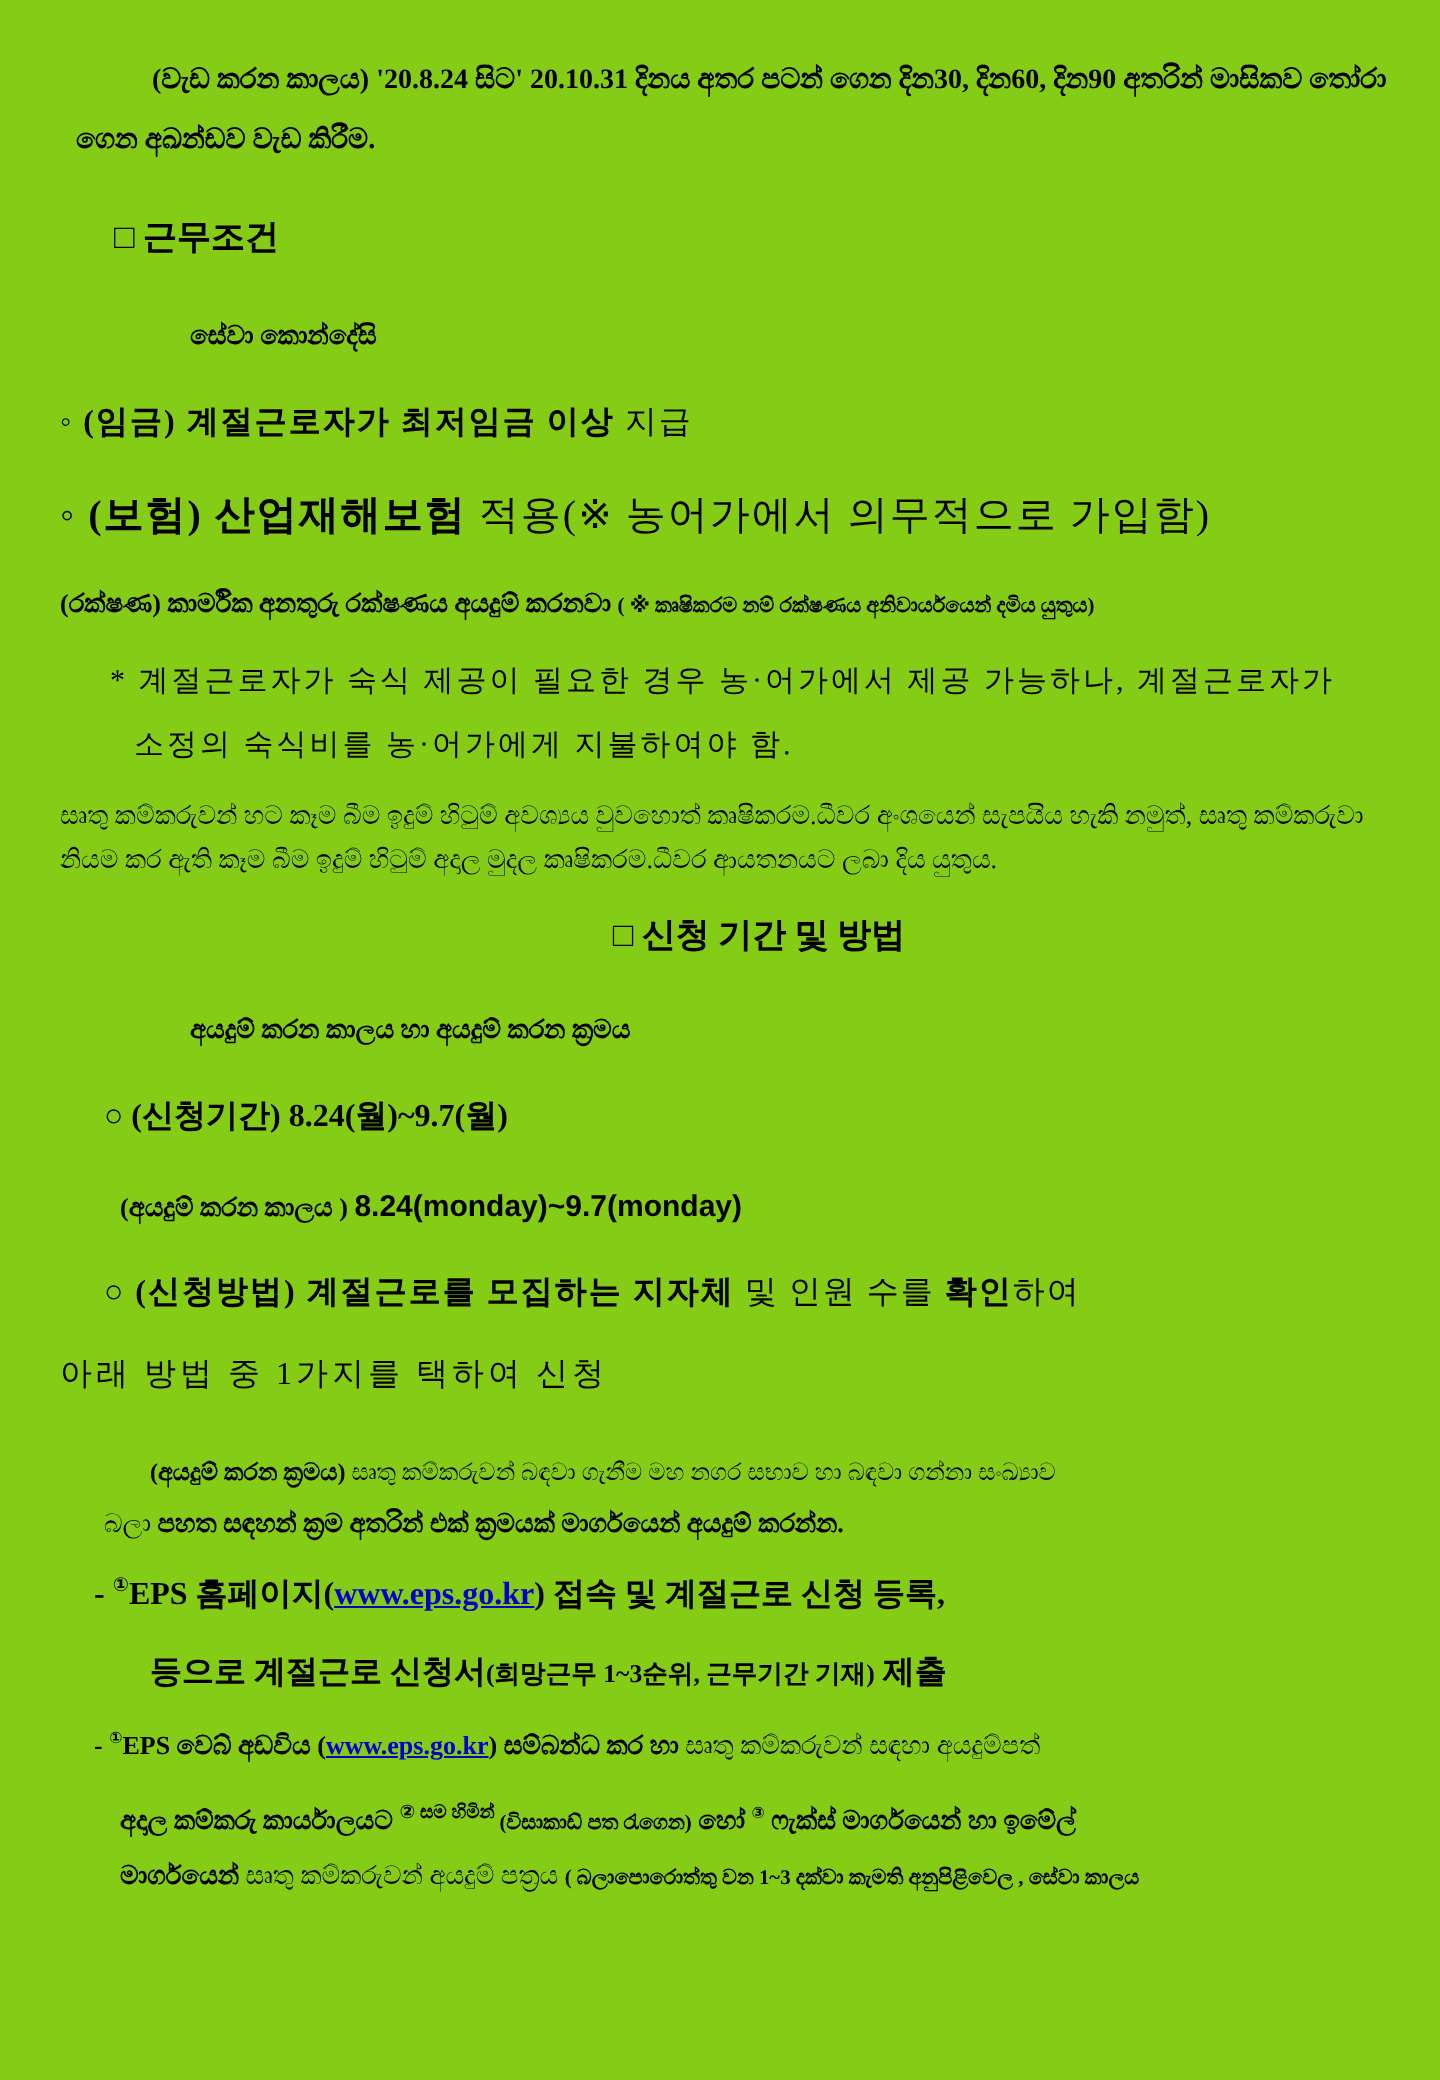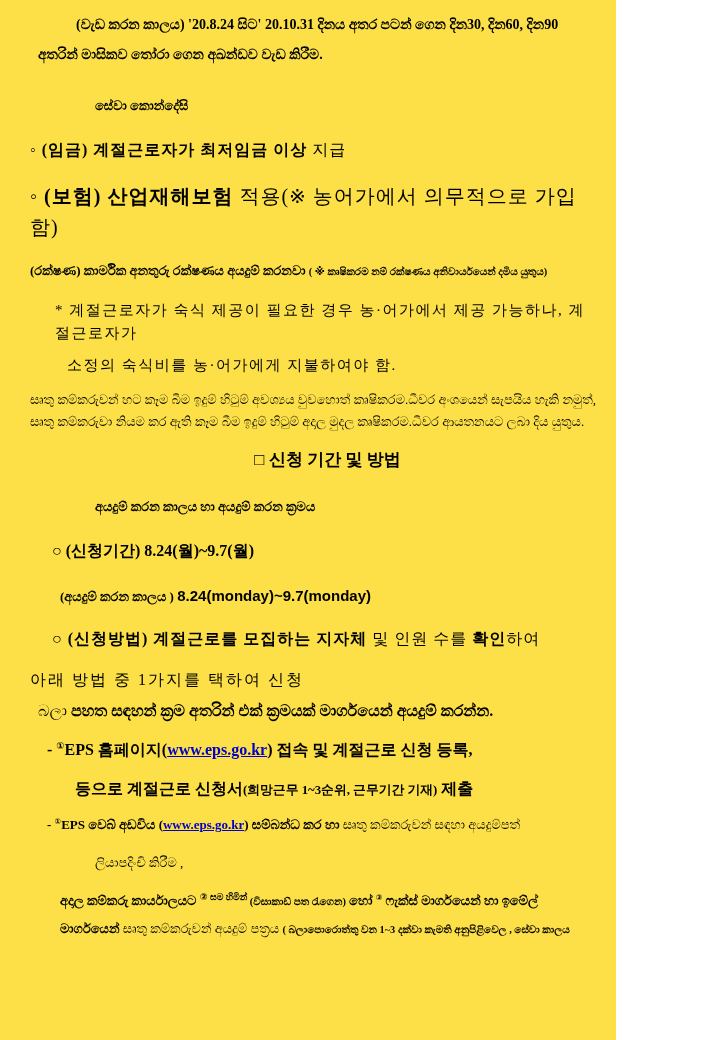--- a/index.html
+++ b/index.html
@@ -3,26 +3,26 @@
 <meta charset="utf-8">
 <style>
   html,body{margin:0;padding:0;}
   body{
     background:#ffffff;
     font-family:"Liberation Serif","DejaVu Sans",serif;
     color:#000000;
   }
   .page{
     position:relative;
-    width:616px;
+    width:720px;
     height:1040px;
-    background:#fde047;
+    background:#84cc16;
     overflow:hidden;
     box-sizing:border-box;
-    padding-top:0;
+    padding-top:16px;
   }
   .line{
     display:block;
     margin-right:18px;
     line-height:1.55;
     word-break:break-word;
   }
   
   .s-r{font-weight:400;}
   .s-b{font-weight:700;}
@@ -31,34 +31,35 @@
   .s-ps{font-weight:700;font-size:0.72em;vertical-align:super;}
   .s-sb{font-weight:700;font-size:0.80em;}
   .s-d{font-weight:700;font-size:15px;font-family:"Liberation Sans",sans-serif;}
 </style>
 </head>
 <body>
 
 <div class="page">
   <div>
       <div class="line" style="margin-left: 38px; margin-top: 10px; font-size: 14px; line-height: 30px; text-indent: 38px;"><span class="s-b">(වැඩ කරන කාලය)  '20.8.24 සිට' 20.10.31 දිනය අතර පටන් ගෙන දින30, දින60, දින90 අතරින් මාසිකව තෝරා ගෙන අඛන්ඩව වැඩ කිරීම.</span></div>
+      <div class="line" style="margin-left: 57px; margin-top: 20px; font-size: 17px;"><span class="s-b">□ 근무조건</span></div>
       <div class="line" style="margin-left: 95px; margin-top: 26px; font-size: 13px;"><span class="s-b">සේවා කොන්දේසි</span></div>
       <div class="line" style="margin-left: 30px; margin-top: 22px; font-size: 16px; letter-spacing: 1px;"><span class="s-r">◦ </span><span class="s-b">(임금) 계절근로자가 최저임금 이상</span><span class="s-r"> 지급</span></div>
       <div class="line" style="margin-left: 30px; margin-top: 18px; font-size: 20px; letter-spacing: 1px;"><span class="s-r">◦ </span><span class="s-b">(보험) 산업재해보험</span><span class="s-r"> 적용(※ 농어가에서 의무적으로 가입함)</span></div>
       <div class="line" style="margin-left: 30px; margin-top: 18px; font-size: 13px;"><span class="s-b">(රක්ෂණ) කාර්මික අනතුරු රක්ෂණය අයදුම් කරනවා </span><span class="s-sb">( ※ කෘෂිකරම නම් රක්ෂණය අනිවාර්යයෙන් දමිය යුතුය)</span></div>
       <div class="line" style="margin-left: 55px; margin-top: 18px; font-size: 15px; letter-spacing: 1.5px;"><span class="s-r">* 계절근로자가 숙식 제공이 필요한 경우 농·어가에서 제공 가능하나, 계절근로자가</span></div>
       <div class="line" style="margin-left: 67px; margin-top: 8px; font-size: 15px; letter-spacing: 1.5px;"><span class="s-r">소정의 숙식비를 농·어가에게 지불하여야 함.</span></div>
       <div class="line" style="margin-left: 30px; margin-top: 12px; font-size: 13px; line-height: 22px;"><span class="s-r">සෘතු කම්කරුවන් හට කෑම බීම ඉදුම් හිටුම් අවශ්‍යය වුවහොත් කෘෂිකරම.ධීවර අංශයෙන් සැපයිය හැකි නමුත්, සෘතු කම්කරුවා නියම කර ඇති කෑම බීම ඉදුම් හිටුම් අදාල මුදල කෘෂිකරම.ධීවර ආයතනයට ලබා දිය යුතුය.</span></div>
       <div class="line" style="margin-left: 57px; margin-top: 14px; font-size: 17px; text-align: center;"><span class="s-b">□ 신청 기간 및 방법</span></div>
       <div class="line" style="margin-left: 95px; margin-top: 24px; font-size: 13px;"><span class="s-b">අයදුම් කරන කාලය හා අයදුම් කරන ක්‍රමය</span></div>
       <div class="line" style="margin-left: 52px; margin-top: 22px; font-size: 16px;"><span class="s-r">○ </span><span class="s-b">(신청기간) 8.24(월)~9.7(월)</span></div>
       <div class="line" style="margin-left: 60px; margin-top: 20px; font-size: 13px;"><span class="s-b">(අයදුම් කරන කාලය ) </span><span class="s-d">8.24(monday)~9.7(monday)</span></div>
       <div class="line" style="margin-left: 52px; margin-top: 20px; font-size: 16px; letter-spacing: 1px;"><span class="s-r">○ </span><span class="s-b">(신청방법) 계절근로를 모집하는 지자체</span><span class="s-r"> 및 인원 수를 </span><span class="s-b">확인</span><span class="s-r">하여</span></div>
       <div class="line" style="margin-left: 30px; margin-top: 16px; font-size: 16px; letter-spacing: 2px;"><span class="s-r">아래 방법 중 1가지를 택하여 신청</span></div>
-      <div class="line" style="margin-left: 38px; margin-top: 6px; font-size: 16px;"><span class="s-r">බලා </span><span class="s-b">පහත සඳහන් ක්‍රම අතරින් එක් ක්‍රමයක් මාර්ගයෙන් අයදුම් කරන්න.</span></div>
+      <div class="line" style="margin-left: 75px; margin-top: 26px; font-size: 12px;"><span class="s-b">(අයදුම් කරන ක්‍රමය) </span><span class="s-r">සෘතු කම්කරුවන් බඳවා ගැනීම මහ නගර සභාව හා බඳවා ගන්නා සංඛ්‍යාව</span></div>
+      <div class="line" style="margin-left: 52px; margin-top: 6px; font-size: 13px;"><span class="s-r">බලා </span><span class="s-b">පහත සඳහන් ක්‍රම අතරින් එක් ක්‍රමයක් මාර්ගයෙන් අයදුම් කරන්න.</span></div>
       <div class="line" style="margin-left: 47px; margin-top: 14px; font-size: 16px;"><span class="s-b">- </span><span class="s-p">①</span><span class="s-b">EPS 홈페이지(</span><a href="#" class="s-l">www.eps.go.kr</a><span class="s-b">) 접속 및 계절근로 신청 등록,</span></div>
       <div class="line" style="margin-left: 75px; margin-top: 14px; font-size: 16px;"><span class="s-b">등으로 계절근로 신청서</span><span class="s-sb">(희망근무 1~3순위, 근무기간 기재)</span><span class="s-b"> 제출</span></div>
       <div class="line" style="margin-left: 47px; margin-top: 14px; font-size: 13px;"><span class="s-b">- </span><span class="s-p">①</span><span class="s-b">EPS වෙබ් අඩවිය (</span><a href="#" class="s-l">www.eps.go.kr</a><span class="s-b">) සම්බන්ධ කර හා </span><span class="s-r">සෘතු කම්කරුවන් සඳහා අයදුම්පත්</span></div>
-      <div class="line" style="margin-left: 95px; margin-top: 18px; font-size: 13px;"><span class="s-r">ලියාපදිංචි කිරීම ,</span></div>
       <div class="line" style="margin-left: 60px; margin-top: 16px; font-size: 13px;"><span class="s-b">අදාල කම්කරු කාර්යාලයට </span><span class="s-ps">② සම හිමින් </span><span class="s-sb">(විසාකාඩ් පත රැගෙන)</span><span class="s-b"> හෝ </span><span class="s-p">③</span><span class="s-b">  ෆැක්ස් මාර්ගයෙන් හා ඉමේල්</span></div>
       <div class="line" style="margin-left: 60px; margin-top: 8px; font-size: 13px;"><span class="s-b">මාර්ගයෙන් </span><span class="s-r">සෘතු කම්කරුවන් අයදුම් පත්‍රය </span><span class="s-sb">( බලාපොරොත්තු වන  1~3 දක්වා කැමති අනුපිළිවෙල , සේවා කාලය</span></div>
     </div>
 </div>
 
 </body></html>

